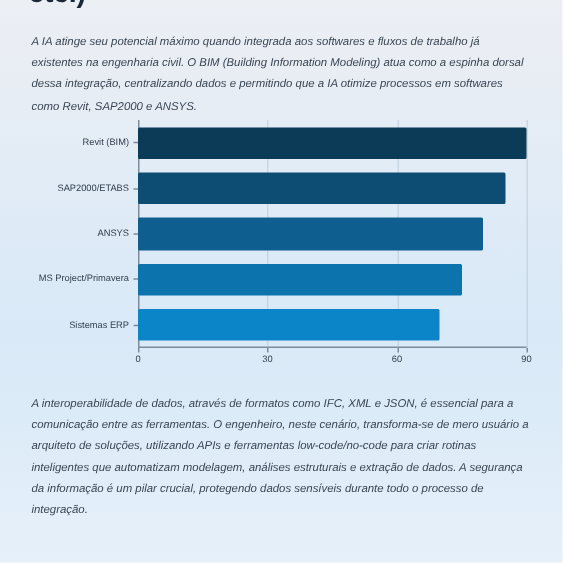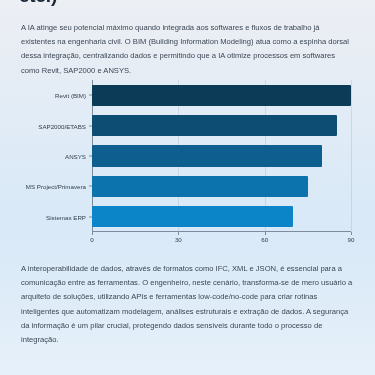--- a/index.html
+++ b/index.html
@@ -44,20 +44,21 @@
 
   
   .para {
     position: absolute;
     left: 21px;
     width: 334px;
     font-size: 7.6px;
     line-height: 14.2px;
     color: #3b4654;
     text-align: left;
+    font-style: italic;
   }
   .para-top { top: 21px; }
   .para-bottom { top: 262px; }
 
   
   .chart {
     position: absolute;
     left: 0;
     top: 78px;
     width: 375px;

